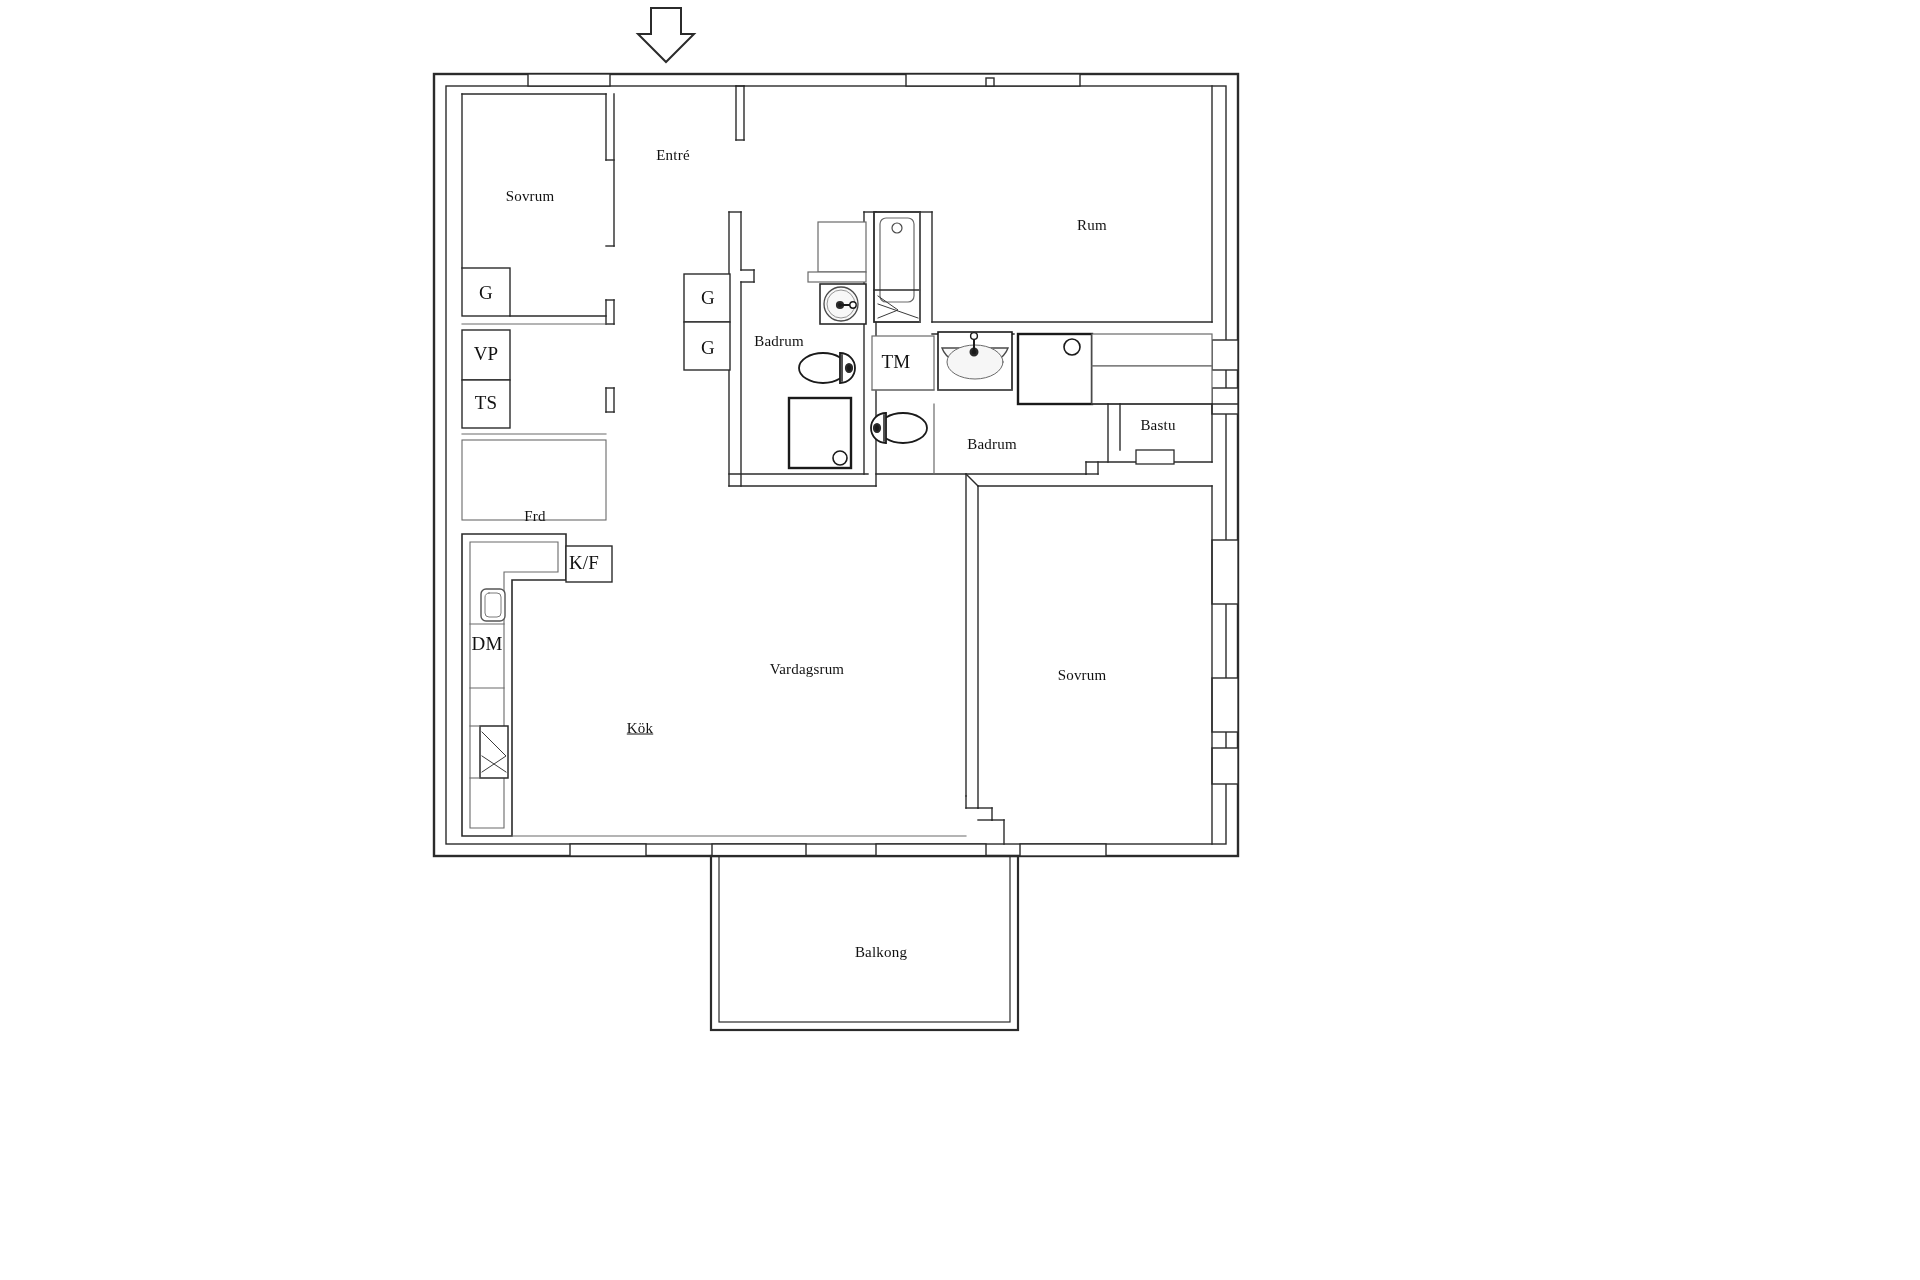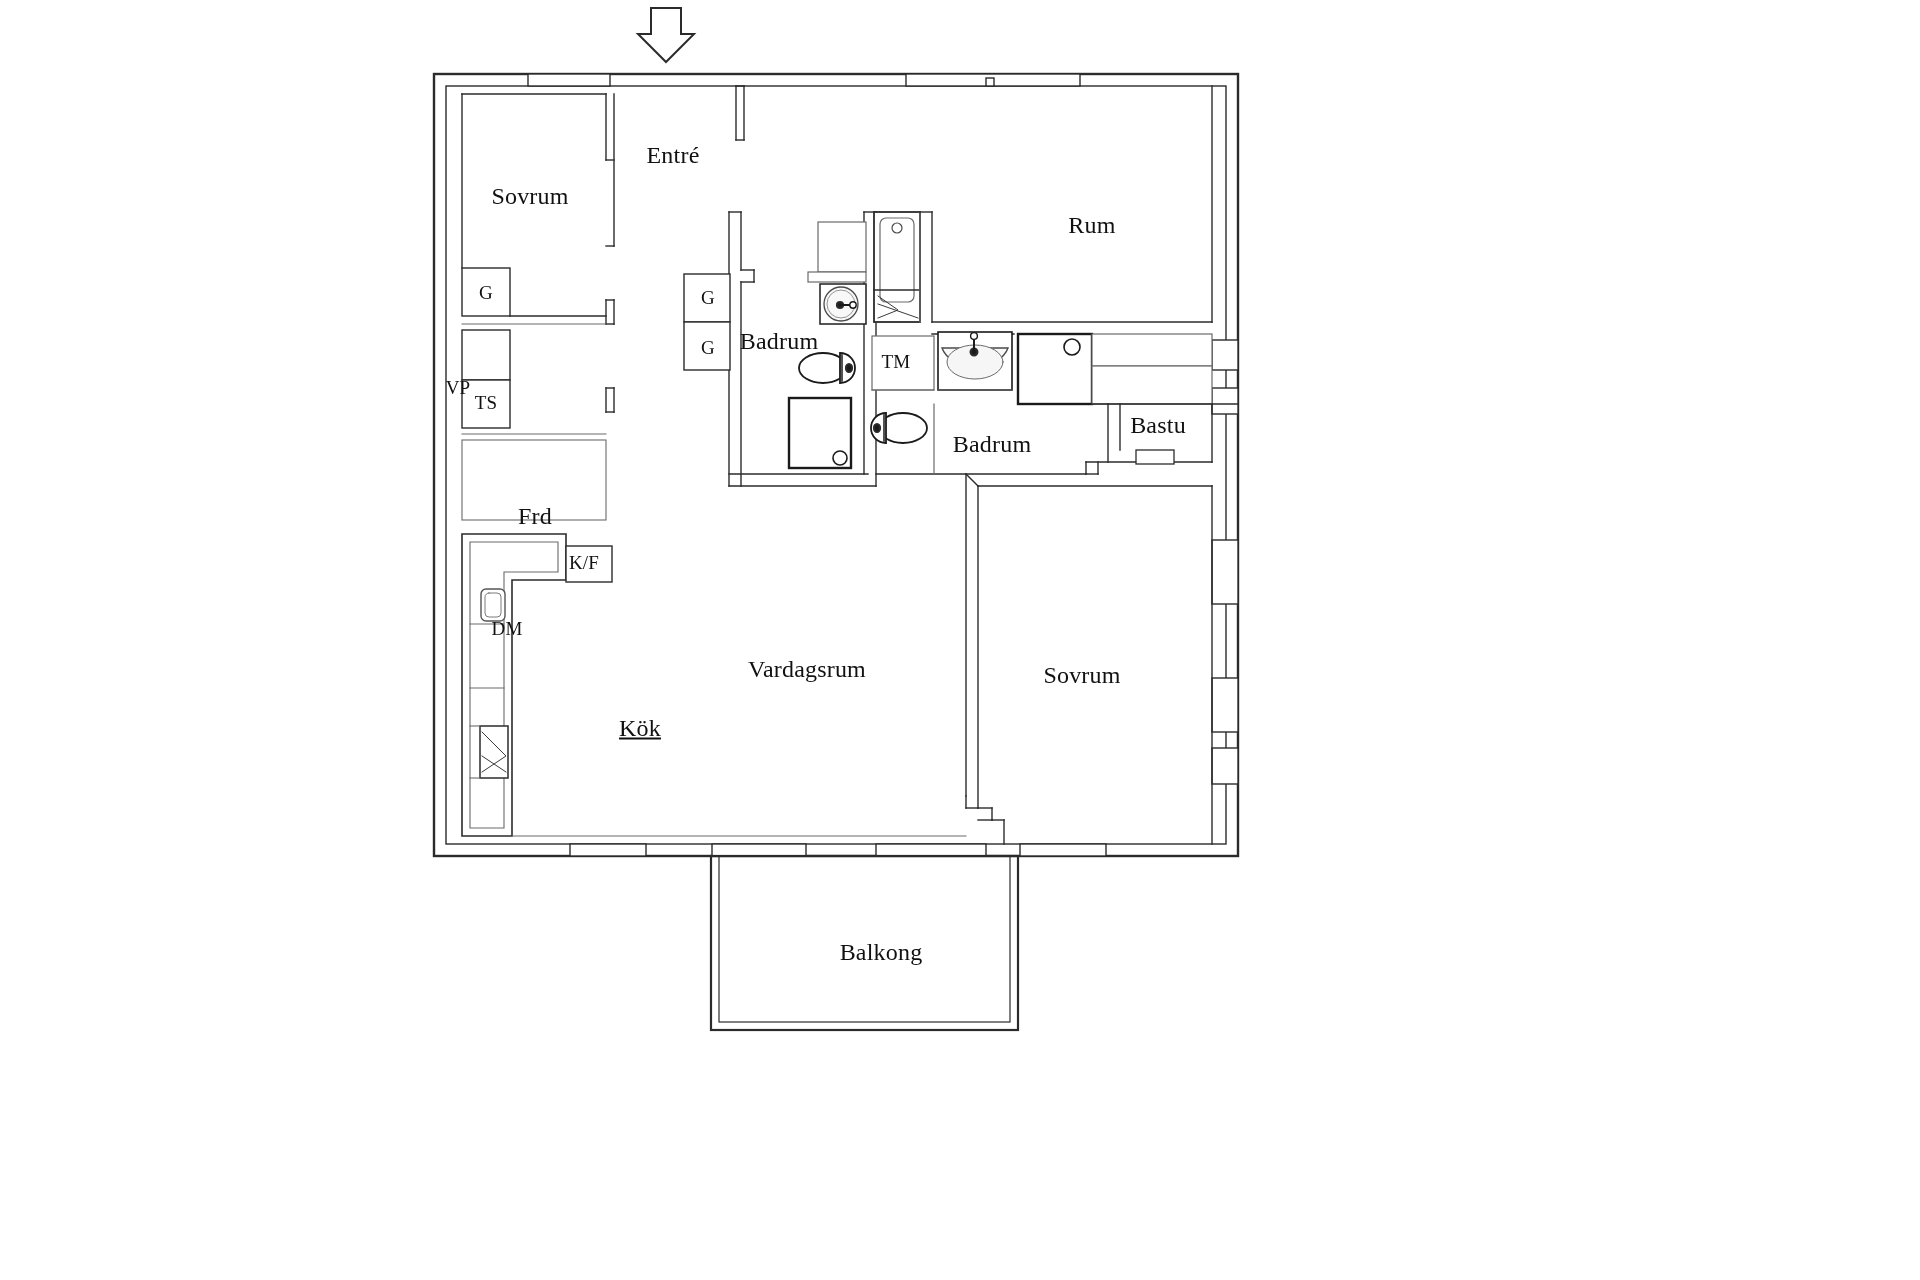--- a/index.html
+++ b/index.html
@@ -27,21 +27,21 @@
     height: 1280px;
   }
   .room-label {
     position: absolute;
     font-family: "Liberation Serif", "DejaVu Serif", serif;
     color: #111111;
     white-space: nowrap;
     transform: translate(-50%, -50%);
     letter-spacing: 0.2px;
   }
-  .lbl-room { font-size: 24px; }
+  .lbl-room { font-size: 15px; }
   .lbl-small { font-size: 19px; }
 </style>
 </head>
 <body>
 
 <div id="floorplan-root">
 
   <svg class="plan" viewBox="0 0 1920 1280">
     <g fill="none" stroke="#2b2b2b" stroke-width="2.2" stroke-linecap="square">
 
@@ -288,21 +288,21 @@
   <div class="room-label lbl-room" style="left:779px; top:341px;">Badrum</div>
   <div class="room-label lbl-room" style="left:992px; top:444px;">Badrum</div>
   <div class="room-label lbl-room" style="left:1158px; top:425px;">Bastu</div>
   <div class="room-label lbl-room" style="left:535px; top:516px;">Frd</div>
   <div class="room-label lbl-room" style="left:640px; top:728px;text-decoration:underline;">Kök</div>
   <div class="room-label lbl-room" style="left:807px; top:669px;">Vardagsrum</div>
   <div class="room-label lbl-room" style="left:1082px; top:675px;">Sovrum</div>
   <div class="room-label lbl-room" style="left:866px; top:952px;margin-left:15px;">Balkong</div>
 
   <div class="room-label lbl-small" style="left:486px; top:293px;">G</div>
-  <div class="room-label lbl-small" style="left:458px; top:354px;margin-top:34px;">VP</div>
+  <div class="room-label lbl-small" style="left:486px; top:354px;">VP</div>
   <div class="room-label lbl-small" style="left:486px; top:403px;">TS</div>
   <div class="room-label lbl-small" style="left:708px; top:298px;">G</div>
   <div class="room-label lbl-small" style="left:708px; top:348px;">G</div>
   <div class="room-label lbl-small" style="left:584px; top:563px;">K/F</div>
-  <div class="room-label lbl-small" style="left:487px; top:629px;margin-left:20px;">DM</div>
+  <div class="room-label lbl-small" style="left:487px; top:644px;">DM</div>
   <div class="room-label lbl-small" style="left:896px; top:362px;">TM</div>
 
 </div>
 
 </body></html>

